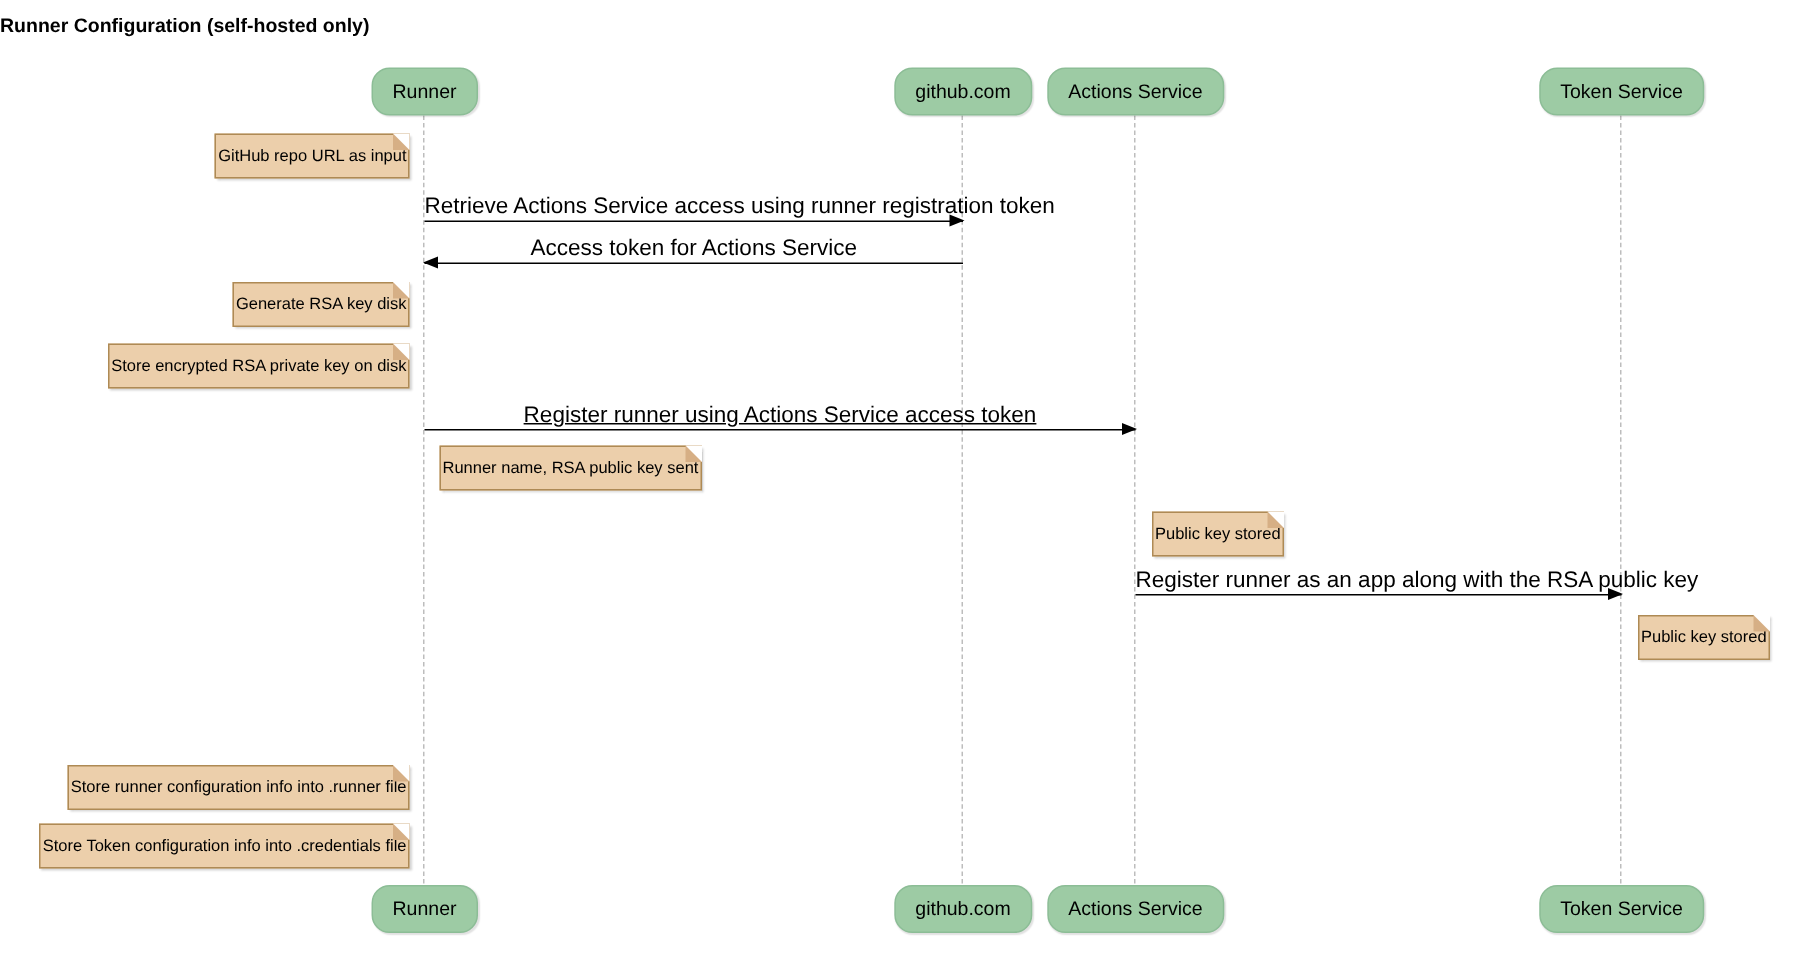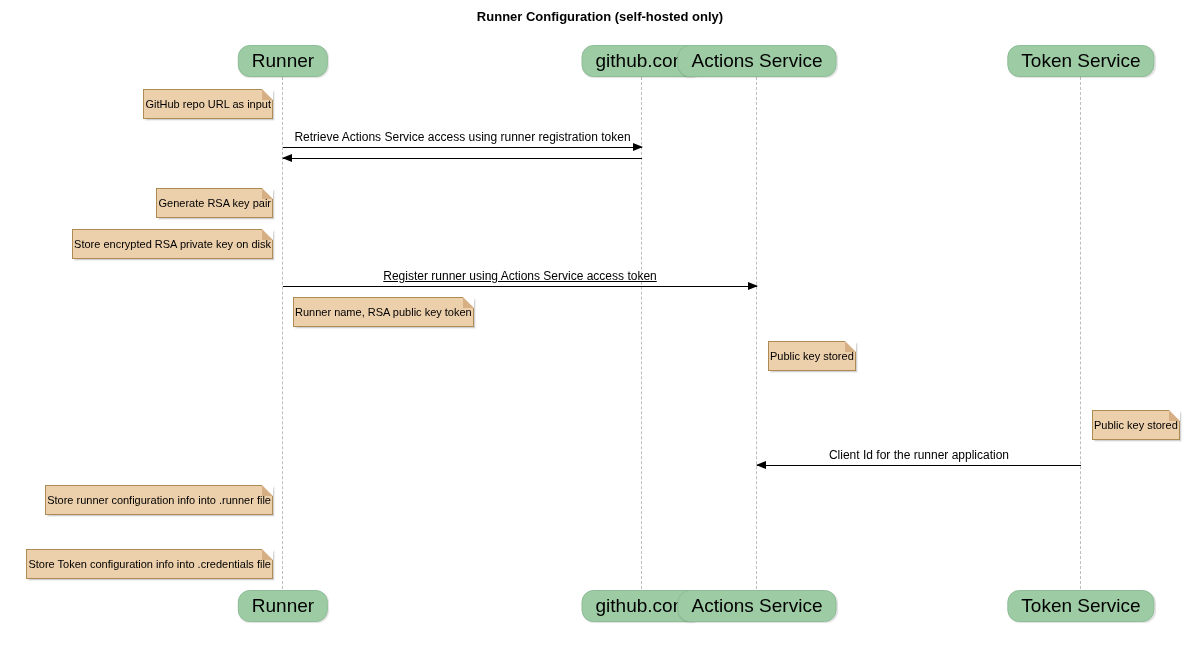--- a/index.html
+++ b/index.html
@@ -13,38 +13,38 @@
     --text-color:#000000;
     --bg:#FFFFFF;
   }
   html,body{margin:0;padding:0;background:var(--bg);}
   .canvas{
     position:relative;width:1200px;height:647px;background:var(--bg);
     font-family:"Liberation Sans",sans-serif;color:var(--text-color);
     overflow:hidden;
   }
   .title{
-    position:absolute;top:9px;left:0;right:0;text-align:center;
+    position:absolute;top:9px;left:0;right:0;
     font-size:13px;font-weight:bold;
   }
   .lifeline{
     position:absolute;width:0;top:77px;height:512px;
     border-left:1px dashed var(--lifeline-color);
   }
   .participant{
     position:absolute;transform:translateX(-50%);
     background:var(--participant-fill);
     border:1px solid var(--participant-border);
     border-radius:12px;
-    padding:7px 13px;font-size:19px;line-height:16px;white-space:nowrap;
+    padding:7px 13px;font-size:13px;line-height:16px;white-space:nowrap;
     box-shadow:1px 1px 1px rgba(0,0,0,0.12);
   }
   .msg{position:absolute;}
   .msg-label{
-    text-align:center;font-size:12px;line-height:15px;margin-bottom:2px;
+    text-align:center;font-size:15px;line-height:15px;margin-bottom:2px;
     white-space:nowrap;background:transparent;
   }
   .msg-line{position:relative;height:0;border-top:1px solid var(--arrow-color);}
   .arrow-r{
     position:absolute;right:-1px;top:-5px;width:0;height:0;
     border-left:10px solid var(--arrow-color);
     border-top:4.5px solid transparent;border-bottom:4.5px solid transparent;
   }
   .arrow-l{
     position:absolute;left:-1px;top:-5px;width:0;height:0;
@@ -86,43 +86,44 @@
   <div class="participant" style="left:1081px;top:590px;">Token Service</div>
 
   <div class="msg" style="left:283px;top:130px;width:359px;">
     <div class="msg-label">Retrieve Actions Service access using runner registration token</div>
     <div class="msg-line">
         <span class="arrow-r"></span>
       </div>
   </div>
 
   <div class="msg" style="left:283px;top:158px;width:359px;">
+    <div class="msg-label">Access token for Actions Service</div>
     <div class="msg-line">
         <span class="arrow-l"></span>
       </div>
   </div>
 
   <div class="msg" style="left:283px;top:269px;width:474px;text-decoration:underline;">
     <div class="msg-label">Register runner using Actions Service access token</div>
     <div class="msg-line">
         <span class="arrow-r"></span>
       </div>
   </div>
 
-
-  <div class="msg" style="left:757px;top:448px;width:324px;">
-    <div class="msg-label">Client Id for the runner application</div>
+  <div class="msg" style="left:757px;top:379px;width:324px;">
+    <div class="msg-label">Register runner as an app along with the RSA public key</div>
     <div class="msg-line">
-        <span class="arrow-l"></span>
+        <span class="arrow-r"></span>
       </div>
   </div>
 
 
+
   <div class="note" style="right:927px;top:89px;">GitHub repo URL as input</div>
-  <div class="note" style="right:927px;top:188px;">Generate RSA key pair</div>
+  <div class="note" style="right:927px;top:188px;">Generate RSA key disk</div>
   <div class="note" style="right:927px;top:229px;">Store encrypted RSA private key on disk</div>
-  <div class="note" style="left:293px;top:297px;">Runner name, RSA public key token</div>
+  <div class="note" style="left:293px;top:297px;">Runner name, RSA public key sent</div>
   <div class="note" style="left:768px;top:341px;">Public key stored</div>
   <div class="note" style="left:1092px;top:410px;">Public key stored</div>
-  <div class="note" style="right:927px;top:485px;margin-left:19px;">Store runner configuration info into .runner file</div>
+  <div class="note" style="right:927px;top:510px;margin-left:19px;">Store runner configuration info into .runner file</div>
   <div class="note" style="right:927px;top:549px;">Store Token configuration info into .credentials file</div>
 
 </div>
 
 </body></html>

